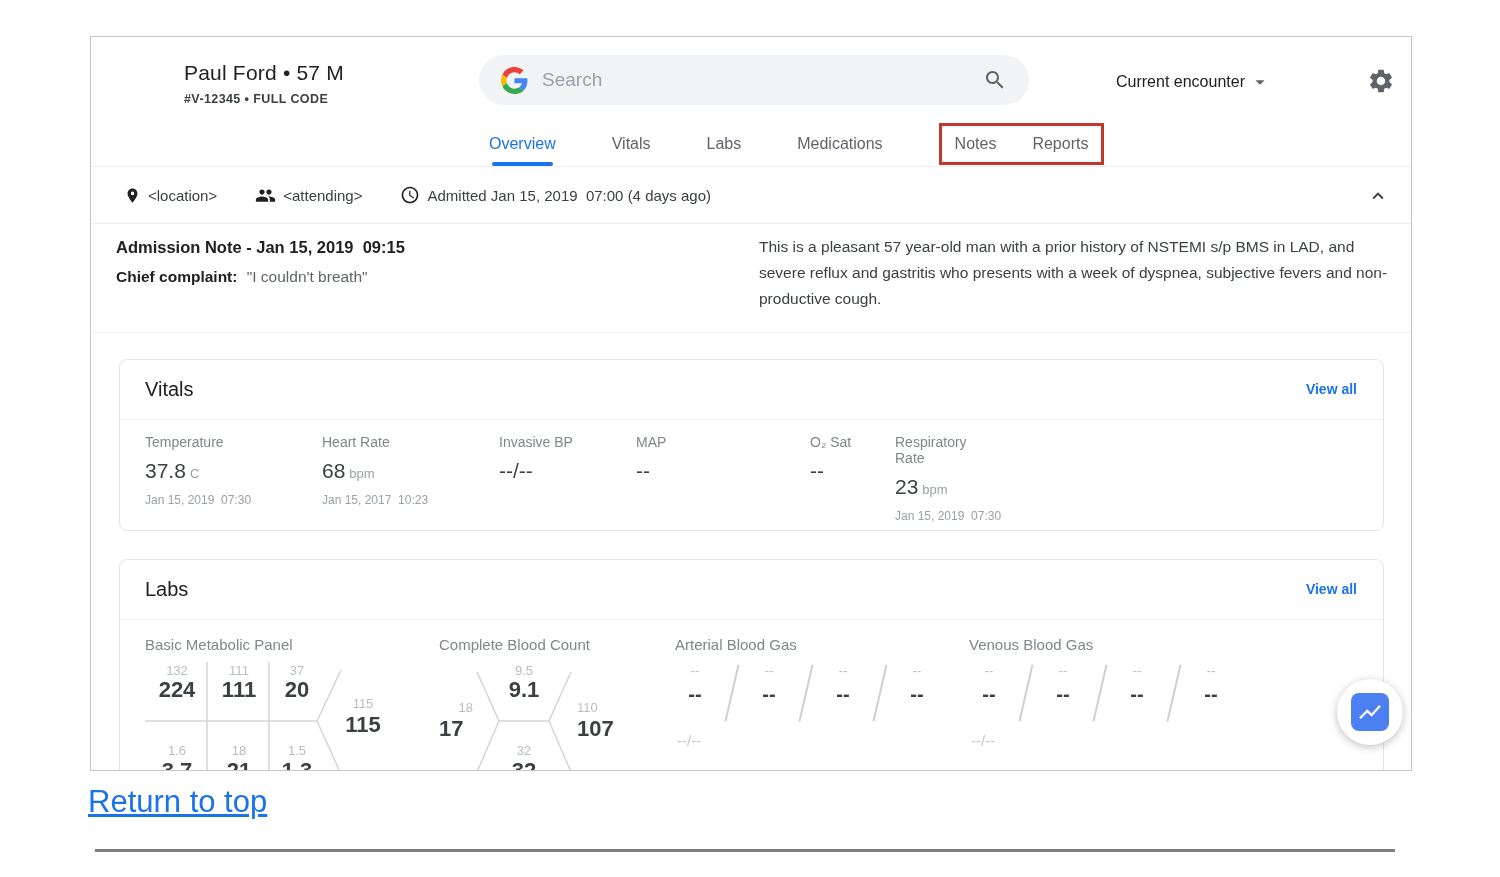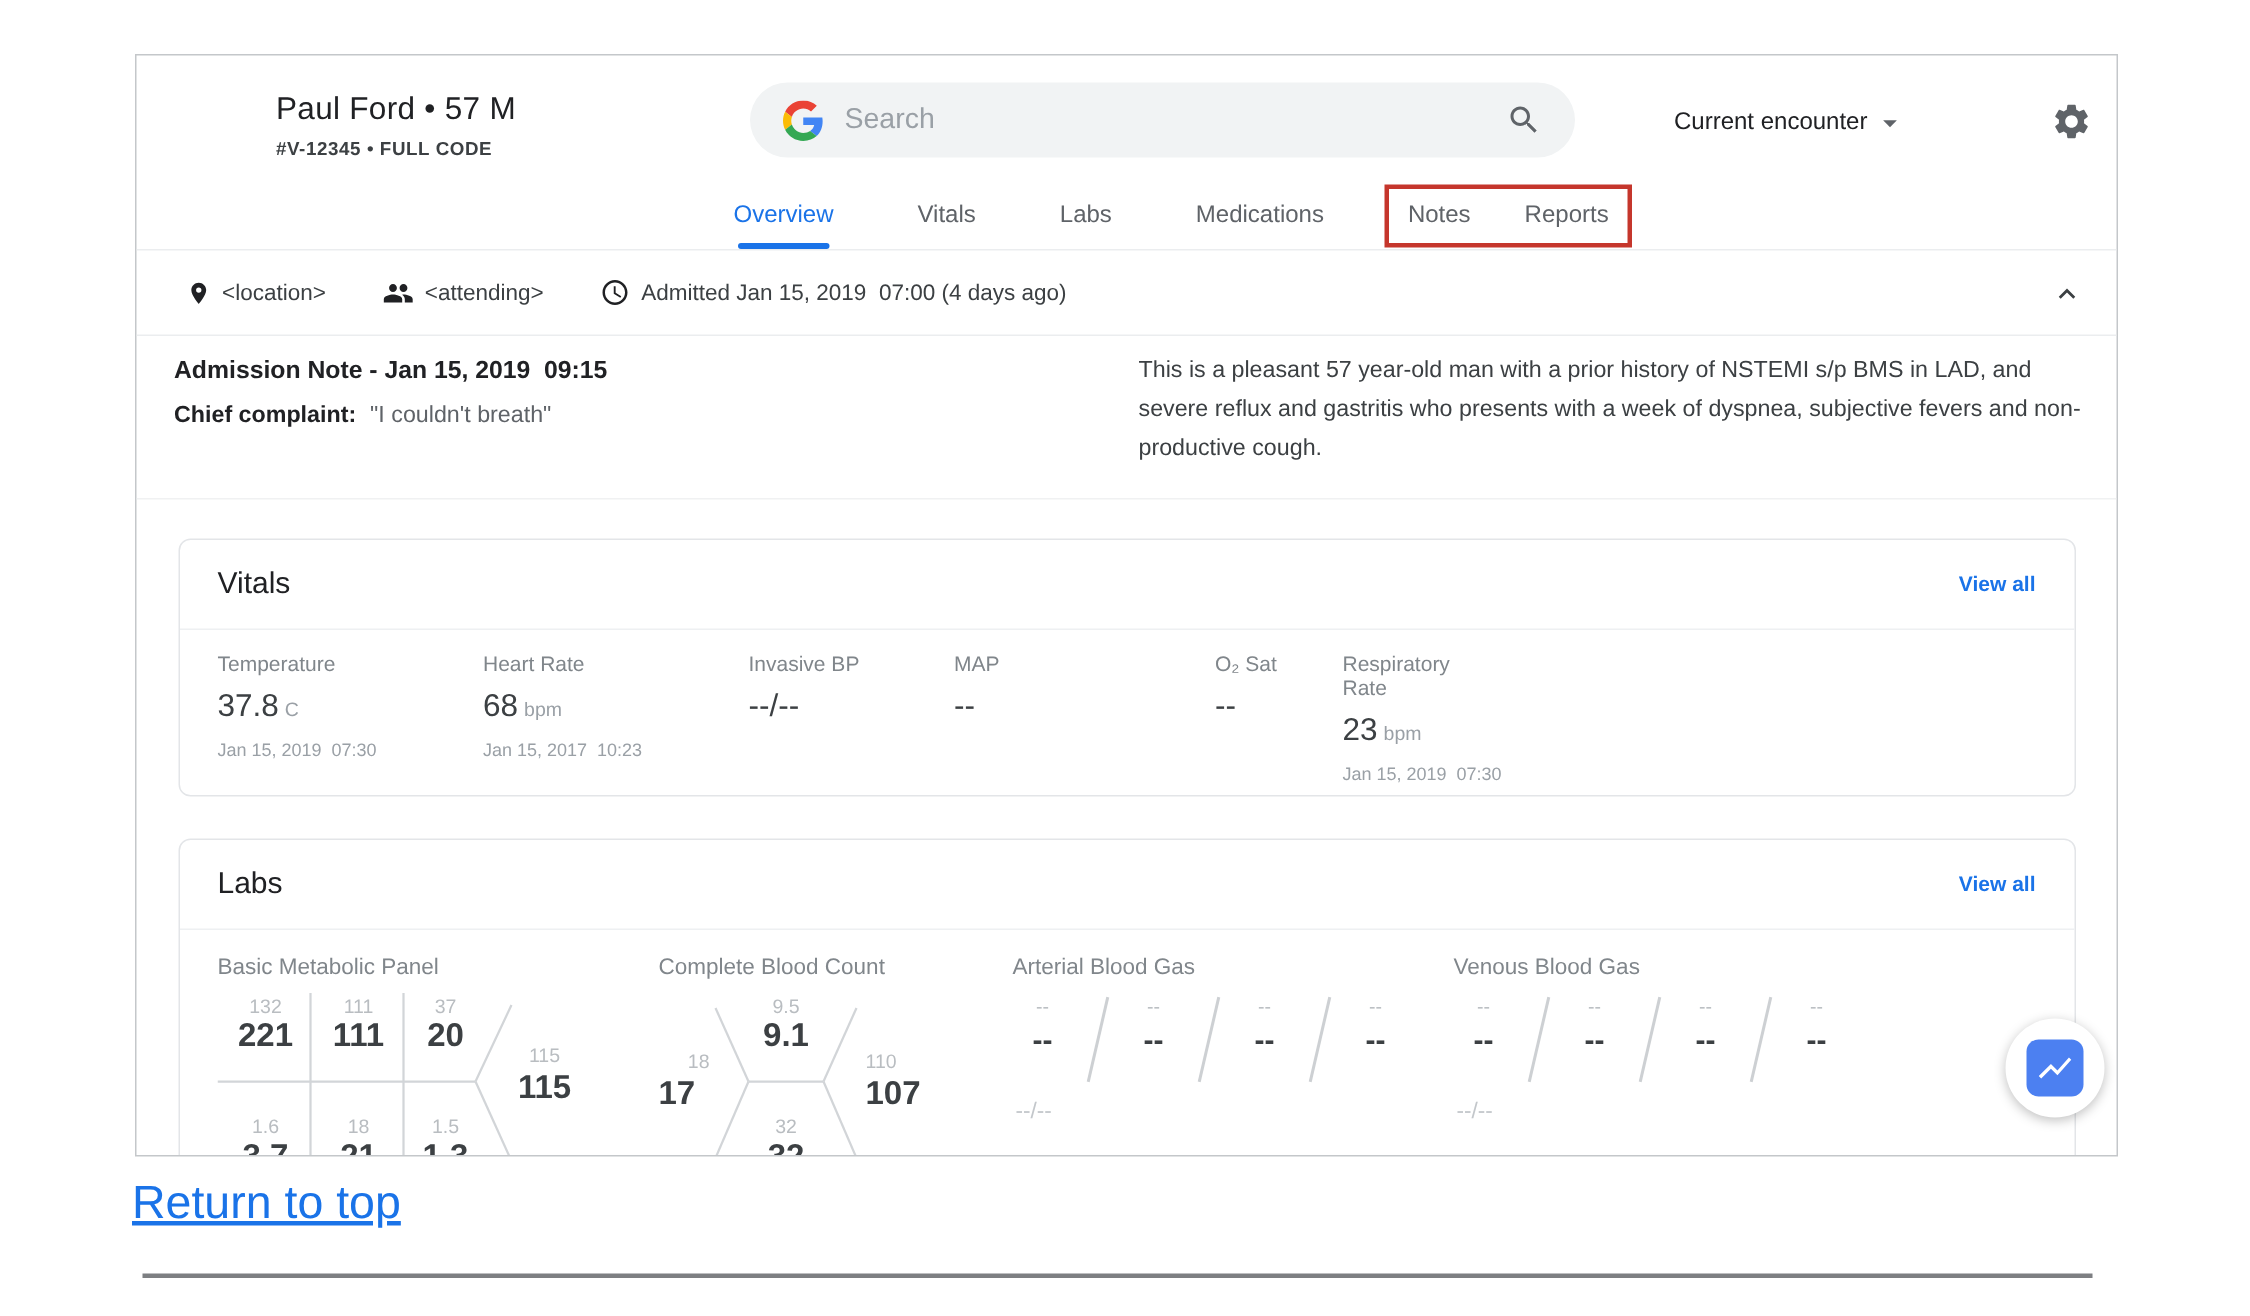--- a/index.html
+++ b/index.html
@@ -9,21 +9,21 @@
 
   
   #app { position:absolute; left:90px; top:36px; width:1322px; height:735px;
          background:#fff; border:1px solid #c4c7ca; overflow:hidden; }
 
   
   .patient { position:absolute; left:93px; top:24px; }
   .patient-name { font-size:21px; color:#202124; font-weight:400; letter-spacing:.2px; }
   .patient-meta { font-size:12.5px; color:#3c4043; font-weight:700; margin-top:7px; letter-spacing:.4px; }
 
-  .searchbar { position:absolute; left:409px; top:18px; width:550px; height:50px;
+  .searchbar { position:absolute; left:388px; top:18px; width:550px; height:50px;
     background:#f1f3f4; border-radius:25px; display:flex; align-items:center; padding:0 22px; }
   .searchbar .g-logo { width:27px; height:27px; flex:0 0 auto; }
   .searchbar input { flex:1; border:none; outline:none; background:transparent;
     font-size:19px; color:#202124; margin:0 14px; font-family:"Liberation Sans",sans-serif; }
   .searchbar input::placeholder { color:#9aa0a6; }
   .search-glass { width:24px; height:24px; fill:#5f6368; cursor:pointer; }
 
   .encounter-select { position:absolute; left:1025px; top:34px; display:flex; align-items:center;
     gap:4px; cursor:pointer; }
   .encounter-select .lbl { font-size:16px; color:#202124; font-weight:500; }
@@ -32,21 +32,21 @@
   .gear-btn { position:absolute; left:1276px; top:30px; width:28px; height:28px; cursor:pointer; }
   .gear-btn svg { width:28px; height:28px; fill:#5f6368; }
 
   
   .tabbar { position:absolute; left:398px; top:90px; height:34px; display:flex;
     align-items:center; gap:56px; font-size:16px; color:#5f6368; font-weight:500; }
   .tab { position:relative; cursor:pointer; padding:4px 0; }
   .tab.active { color:#1a73e8; }
   .tab .underline { position:absolute; left:3px; right:3px; bottom:-9px; height:4px;
     background:#1a73e8; border-radius:2px; }
-  .tab-hl-group { position:relative; display:flex; gap:36px; }
+  .tab-hl-group { position:relative; display:flex; gap:36px;margin-left:16px; }
   .tab-hl-box { position:absolute; left:-16px; right:-16px; top:-8px; bottom:-8px;
     border:3px solid #c5362c; }
   .tabs-rule { position:absolute; left:0; top:129px; width:100%; height:1px; background:#ebedef; }
 
   
   .enc-bar { position:absolute; left:0; top:130px; width:100%; height:56px;
     display:flex; align-items:center; padding-left:33px; font-size:15px; color:#3c4043; }
   .enc-item { display:flex; align-items:center; gap:7px; margin-right:38px; }
   .enc-item svg { fill:#202124; }
   .enc-collapse { position:absolute; right:22px; top:18px; width:22px; height:22px; cursor:pointer; }
@@ -257,21 +257,21 @@
         <svg class="lines" width="260" height="125" viewBox="0 0 260 125">
           <g stroke="#d2d5d8" stroke-width="1.5" fill="none">
             <line x1="0" y1="61" x2="172" y2="61"></line>
             <line x1="62" y1="2" x2="62" y2="120"></line>
             <line x1="124" y1="2" x2="124" y2="120"></line>
             <line x1="172" y1="61" x2="196" y2="10"></line>
             <line x1="172" y1="61" x2="196" y2="114"></line>
           </g>
         </svg>
         <span class="fb-val prev" style="left:2px;  top:3px;  width:60px;">132</span>
-        <span class="fb-val cur" style="left:2px;  top:17px; width:60px;">221</span>
+        <span class="fb-val cur" style="left:2px;  top:17px; width:60px;">224</span>
         <span class="fb-val prev" style="left:64px; top:3px;  width:60px;">111</span>
         <span class="fb-val cur" style="left:64px; top:17px; width:60px;">111</span>
         <span class="fb-val prev" style="left:122px;top:3px;  width:60px;">37</span>
         <span class="fb-val cur" style="left:122px;top:17px; width:60px;">20</span>
         <span class="fb-val prev" style="left:190px;top:36px; width:56px;">115</span>
         <span class="fb-val cur" style="left:190px;top:52px; width:56px;">115</span>
         <span class="fb-val prev" style="left:2px;  top:83px; width:60px;">1.6</span>
         <span class="fb-val cur" style="left:2px;  top:98px; width:60px;">3.7</span>
         <span class="fb-val prev" style="left:64px; top:83px; width:60px;">18</span>
         <span class="fb-val cur" style="left:64px; top:98px; width:60px;">21</span>

